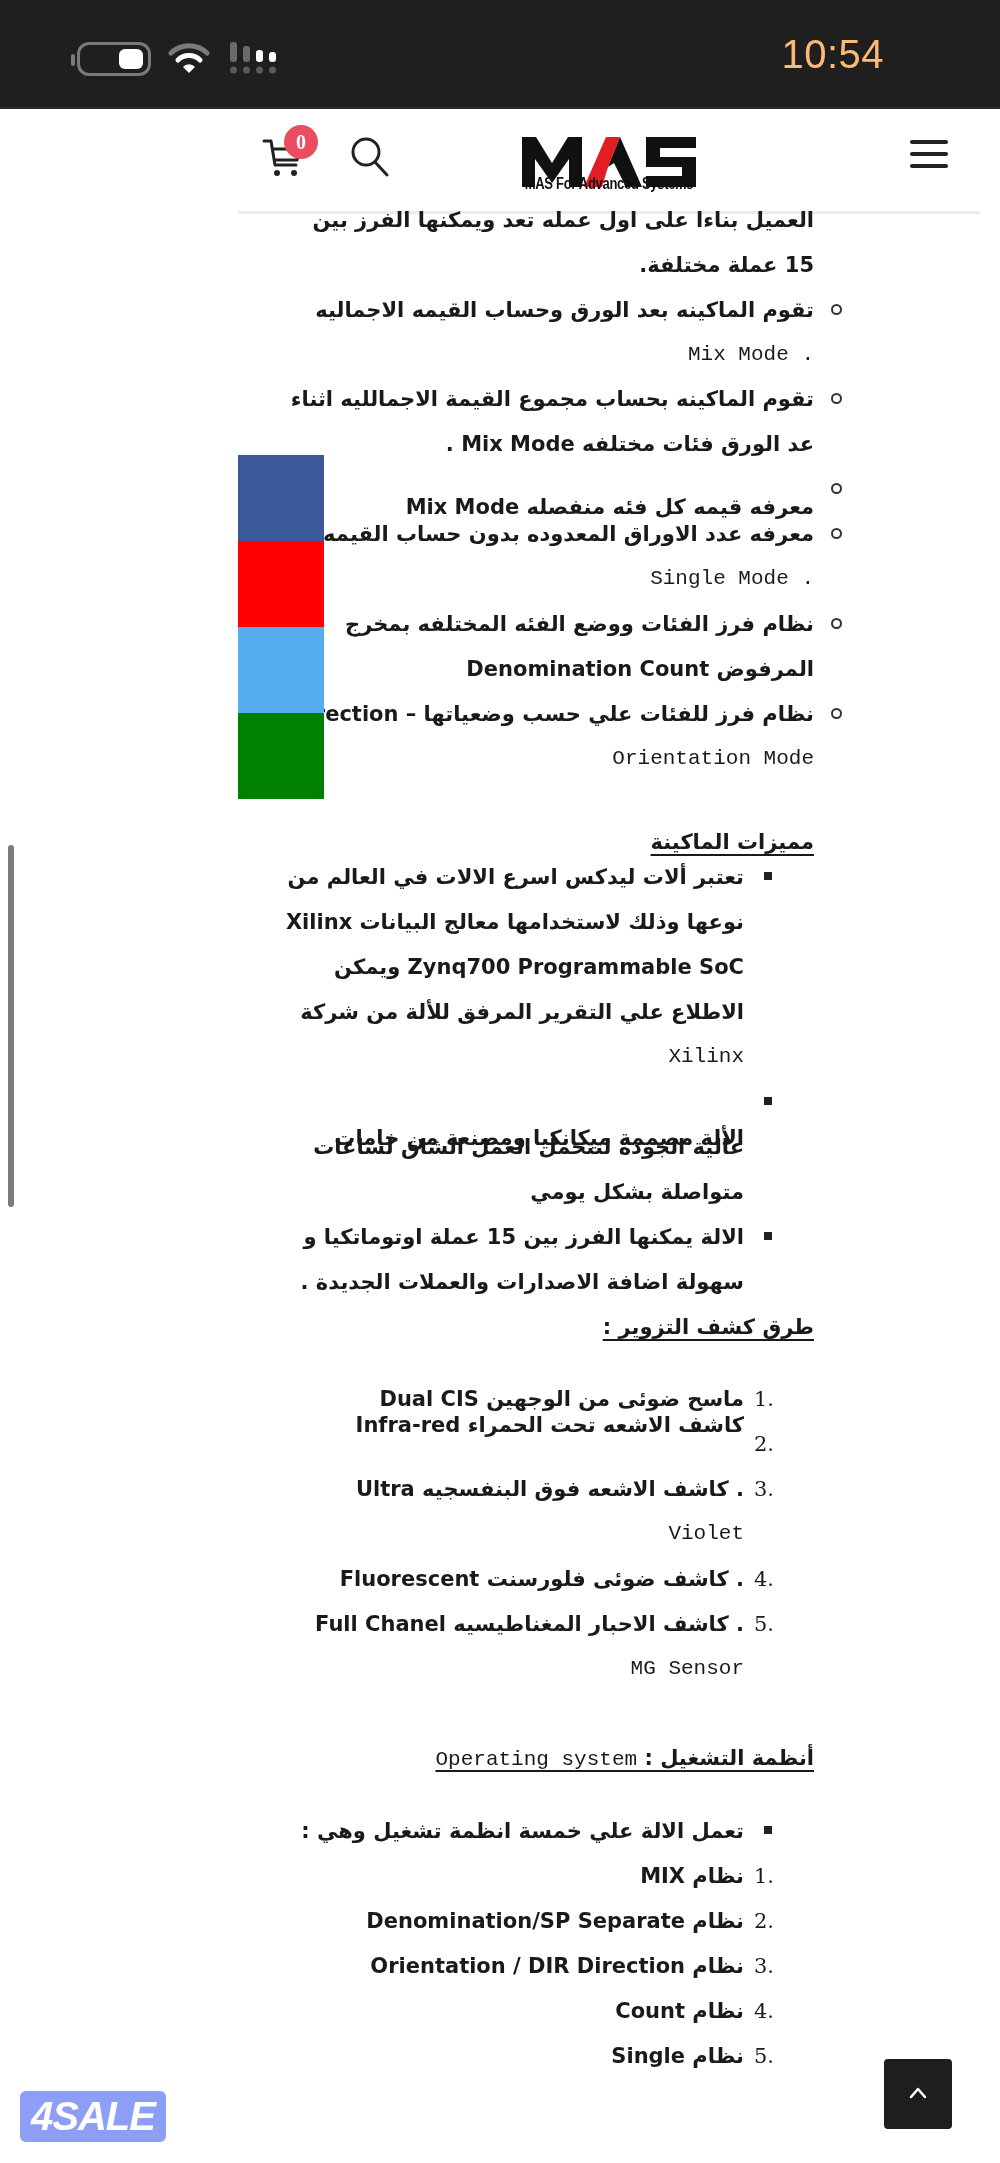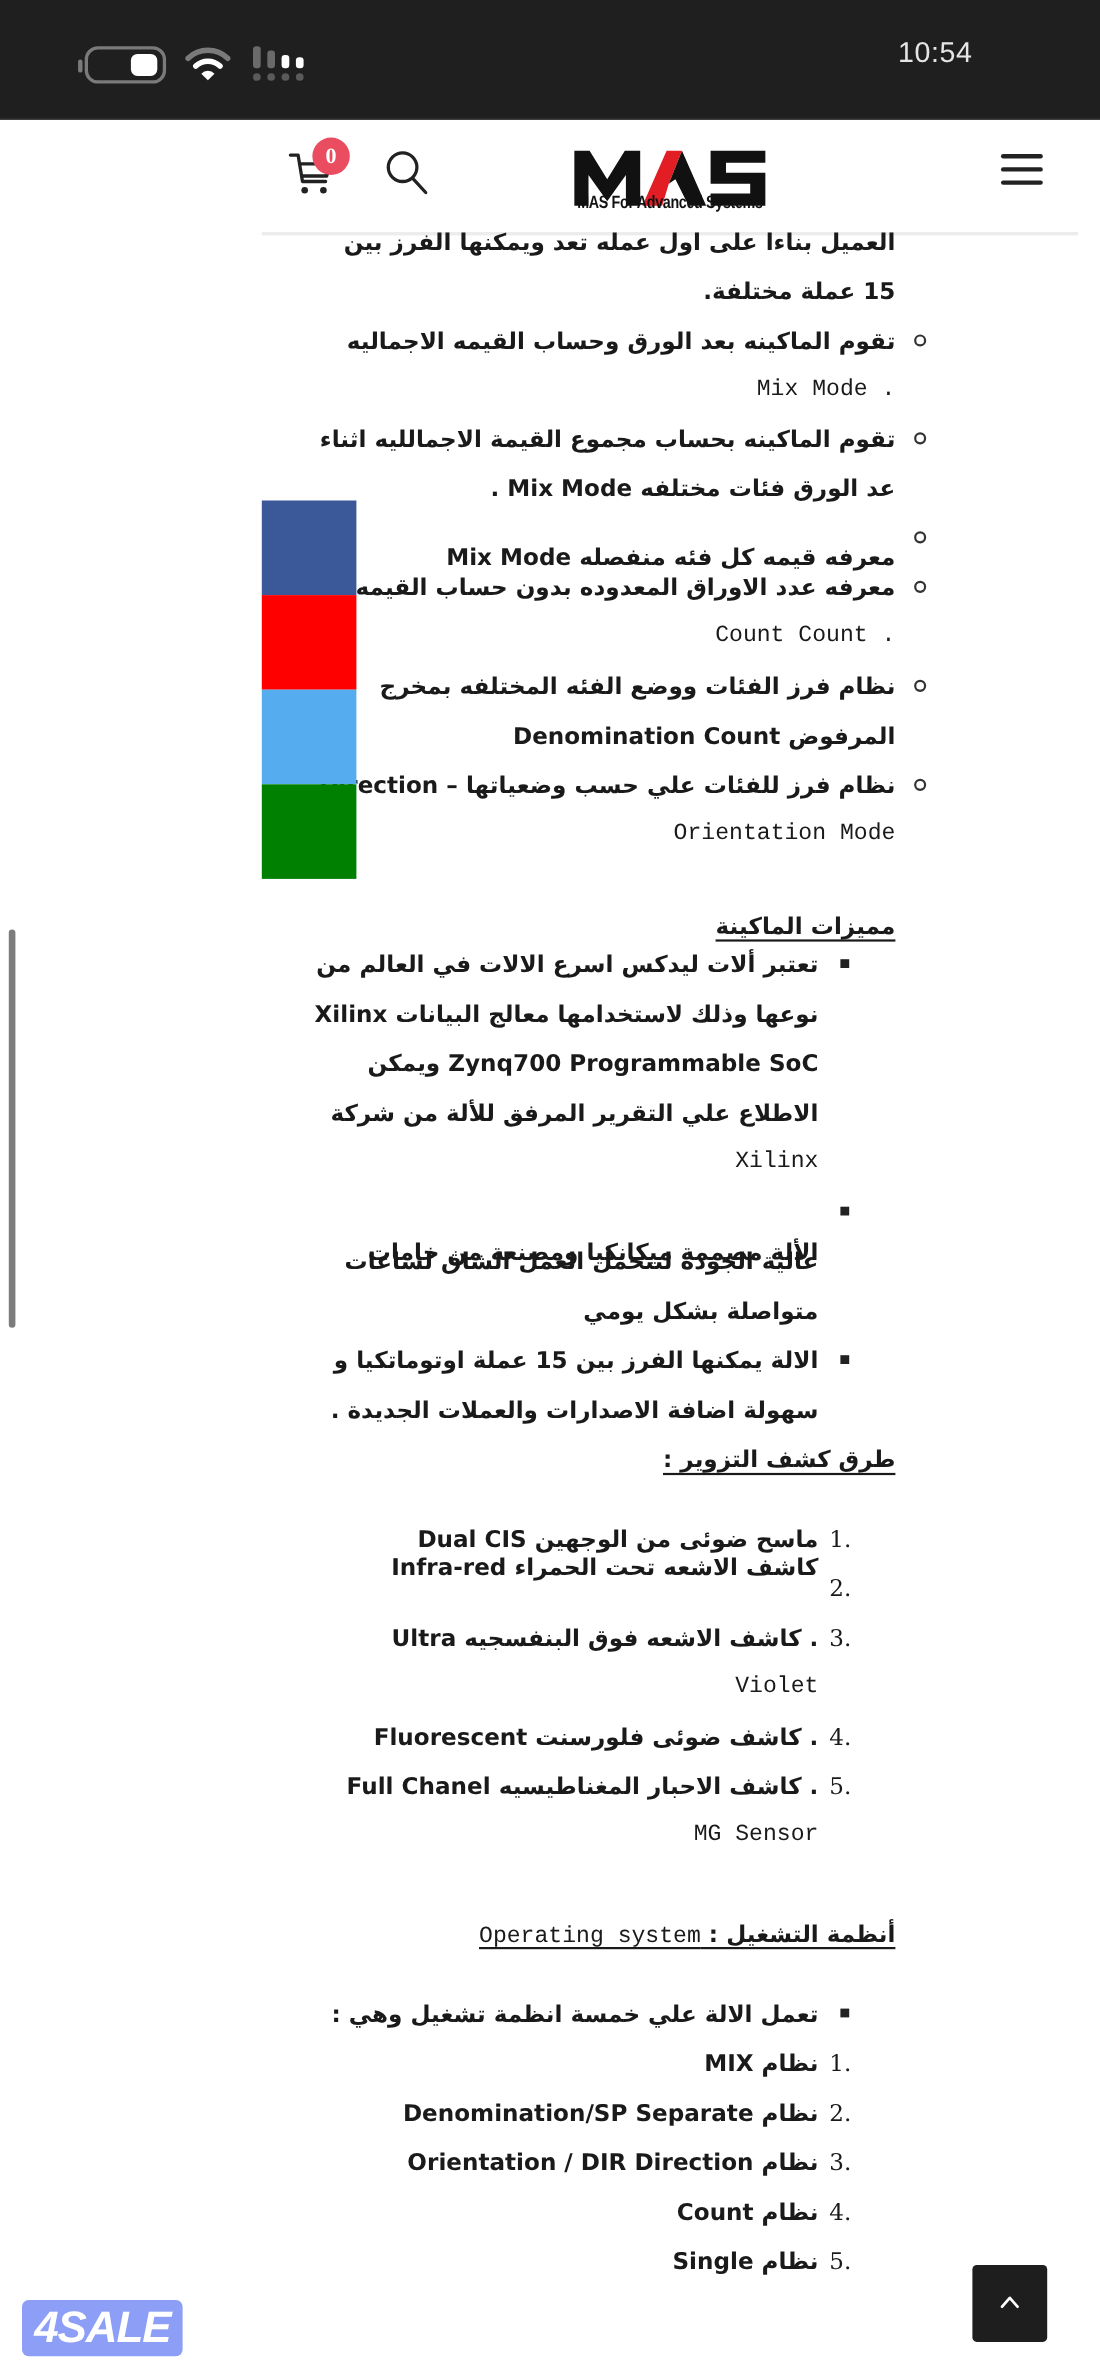--- a/index.html
+++ b/index.html
@@ -6,21 +6,21 @@
   html, body { width: 1000px; height: 2163px; background: #ffffff; overflow: hidden; }
   body { position: relative; font-family: "DejaVu Sans", sans-serif; color: #1a1a1a; }
 
   
   .status-bar { position: absolute; left: 0; top: 0; width: 1000px; height: 109px; background: #1f1f1f; border-bottom: 2px solid #2a2a2a; }
   .battery { position: absolute; left: 77px; top: 42px; width: 74px; height: 34px; border: 3px solid #7a7a7a; border-radius: 12px; }
   .battery::before { content: ""; position: absolute; left: -9px; top: 9px; width: 4px; height: 12px; background: #7a7a7a; border-radius: 2px; }
   .battery-fill { position: absolute; right: 5px; top: 4px; width: 24px; height: 20px; background: #ffffff; border-radius: 6px; }
   .wifi { position: absolute; left: 168px; top: 40px; width: 42px; height: 36px; }
   .signal { position: absolute; left: 228px; top: 40px; width: 56px; height: 36px; }
-  .clock { position: absolute; right: 116px; top: 32px; font-family: "Liberation Sans", sans-serif; font-size: 26px; color: #e5e5e5; letter-spacing: 0.5px; }
+  .clock { position: absolute; right: 116px; top: 32px; font-family: "Liberation Sans", sans-serif; font-size: 40px; color: #fdba74; letter-spacing: 0.5px; }
 
   
   .site-header { position: absolute; left: 0; top: 109px; width: 1000px; height: 104px; background: #ffffff; }
   .header-divider { position: absolute; left: 238px; top: 211px; width: 742px; height: 3px; background: #ececec; }
   .cart { position: absolute; left: 262px; top: 135px; width: 44px; height: 44px; }
   .cart-badge { position: absolute; left: 284px; top: 125px; width: 34px; height: 34px; border-radius: 50%; background: #e94d5f; color: #ffffff; font-family: "Liberation Serif", serif; font-weight: bold; font-size: 20px; text-align: center; line-height: 34px; }
   .search { position: absolute; left: 350px; top: 136px; width: 40px; height: 42px; }
   .logo { position: absolute; left: 522px; top: 122px; width: 174px; height: 76px; }
   .logo-tagline { position: absolute; left: 522px; top: 176px; width: 174px; font-family: "Liberation Sans", sans-serif; font-size: 13px; font-weight: bold; color: #111; text-align: center; letter-spacing: -0.3px; transform: scaleY(1.25); }
   .menu { position: absolute; left: 910px; top: 140px; width: 40px; height: 32px; }
@@ -115,21 +115,21 @@
 
   <span class="bullet-circle" style="top:393px"></span>
   <div class="line" style="top:384px">تقوم الماكينه بحساب مجموع القيمة الاجمالليه اثناء</div>
   <div class="line" style="top:429px">عد الورق فئات مختلفه Mix Mode    .</div>
 
   <span class="bullet-circle" style="top:483px"></span>
   <div class="line" style="top:492px">معرفه قيمه كل فئه منفصله  Mix Mode</div>
 
   <span class="bullet-circle" style="top:528px"></span>
   <div class="line" style="top:519px">معرفه عدد الاوراق المعدوده بدون حساب القيمه</div>
-  <div class="line en" style="top:564px">. Count Count</div>
+  <div class="line en" style="top:564px">. Single Mode</div>
 
   <span class="bullet-circle" style="top:618px"></span>
   <div class="line" style="top:609px">نظام فرز الفئات ووضع الفئه المختلفه بمخرج</div>
   <div class="line" style="top:654px">المرفوض Denomination Count</div>
 
   <span class="bullet-circle" style="top:708px"></span>
   <div class="line" style="top:699px">نظام فرز  للفئات علي حسب وضعياتها – Direction</div>
   <div class="line en" style="top:744px">Orientation Mode</div>
 
   <div class="heading" style="top:827px">مميزات الماكينة  </div>

